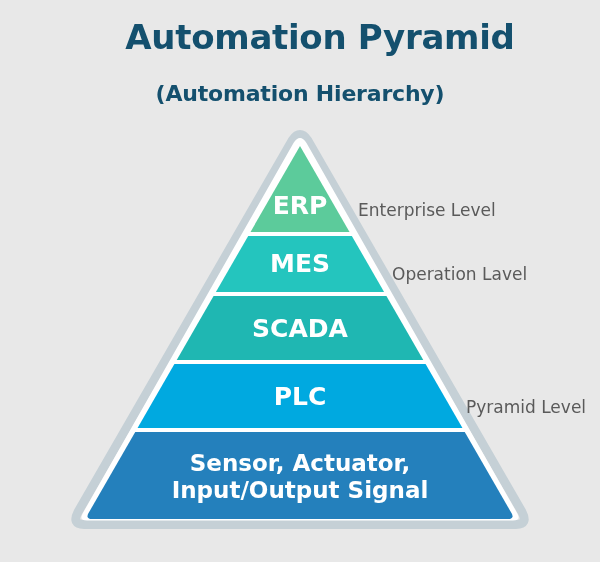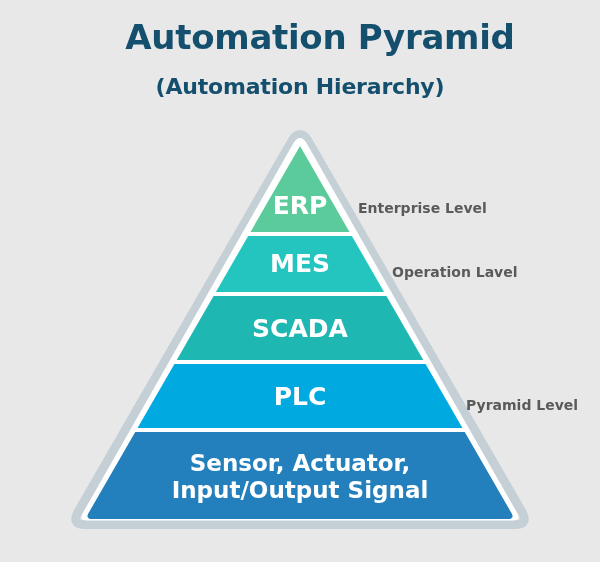--- a/index.html
+++ b/index.html
@@ -38,21 +38,21 @@
     line-height: 1.05;
     margin: 0;
     padding-left: 40px;
   }
   .sub-title {
     font-family: "DejaVu Sans", sans-serif;
     font-size: 22px;
     font-weight: bold;
     color: #14506e;
     letter-spacing: -0.2px;
-    margin: 18px 0 0 0;
+    margin: 25px 0 0 0;
   }
 
   
   #pyramid-svg {
     position: absolute;
     left: 0;
     top: 0;
     width: 600px;
     height: 562px;
   }
@@ -67,25 +67,24 @@
   .tier-erp   { font-size: 25px; }
   .tier-mes   { font-size: 25px; }
   .tier-scada { font-size: 25px; }
   .tier-plc   { font-size: 25px; }
   .tier-dev   { font-size: 23px; }
 
   
   .side-label {
     position: absolute;
     font-family: "DejaVu Sans", sans-serif;
-    font-size: 14px;
+    font-size: 17px;
     color: #5a5a5a;
     line-height: 1.35;
     white-space: pre-line;
-    font-weight: bold;
   }
   #side-enterprise { left: 358px; top: 199px; }
   #side-operation  { left: 392px; top: 263px; }
   #side-process    { left: 424px; top: 314px; }
   #side-control    { left: 466px; top: 396px; }
   #side-device     { left: 508px; top: 469px; }
 </style>
 </head>
 <body style="background: rgb(232, 232, 232);">
 

